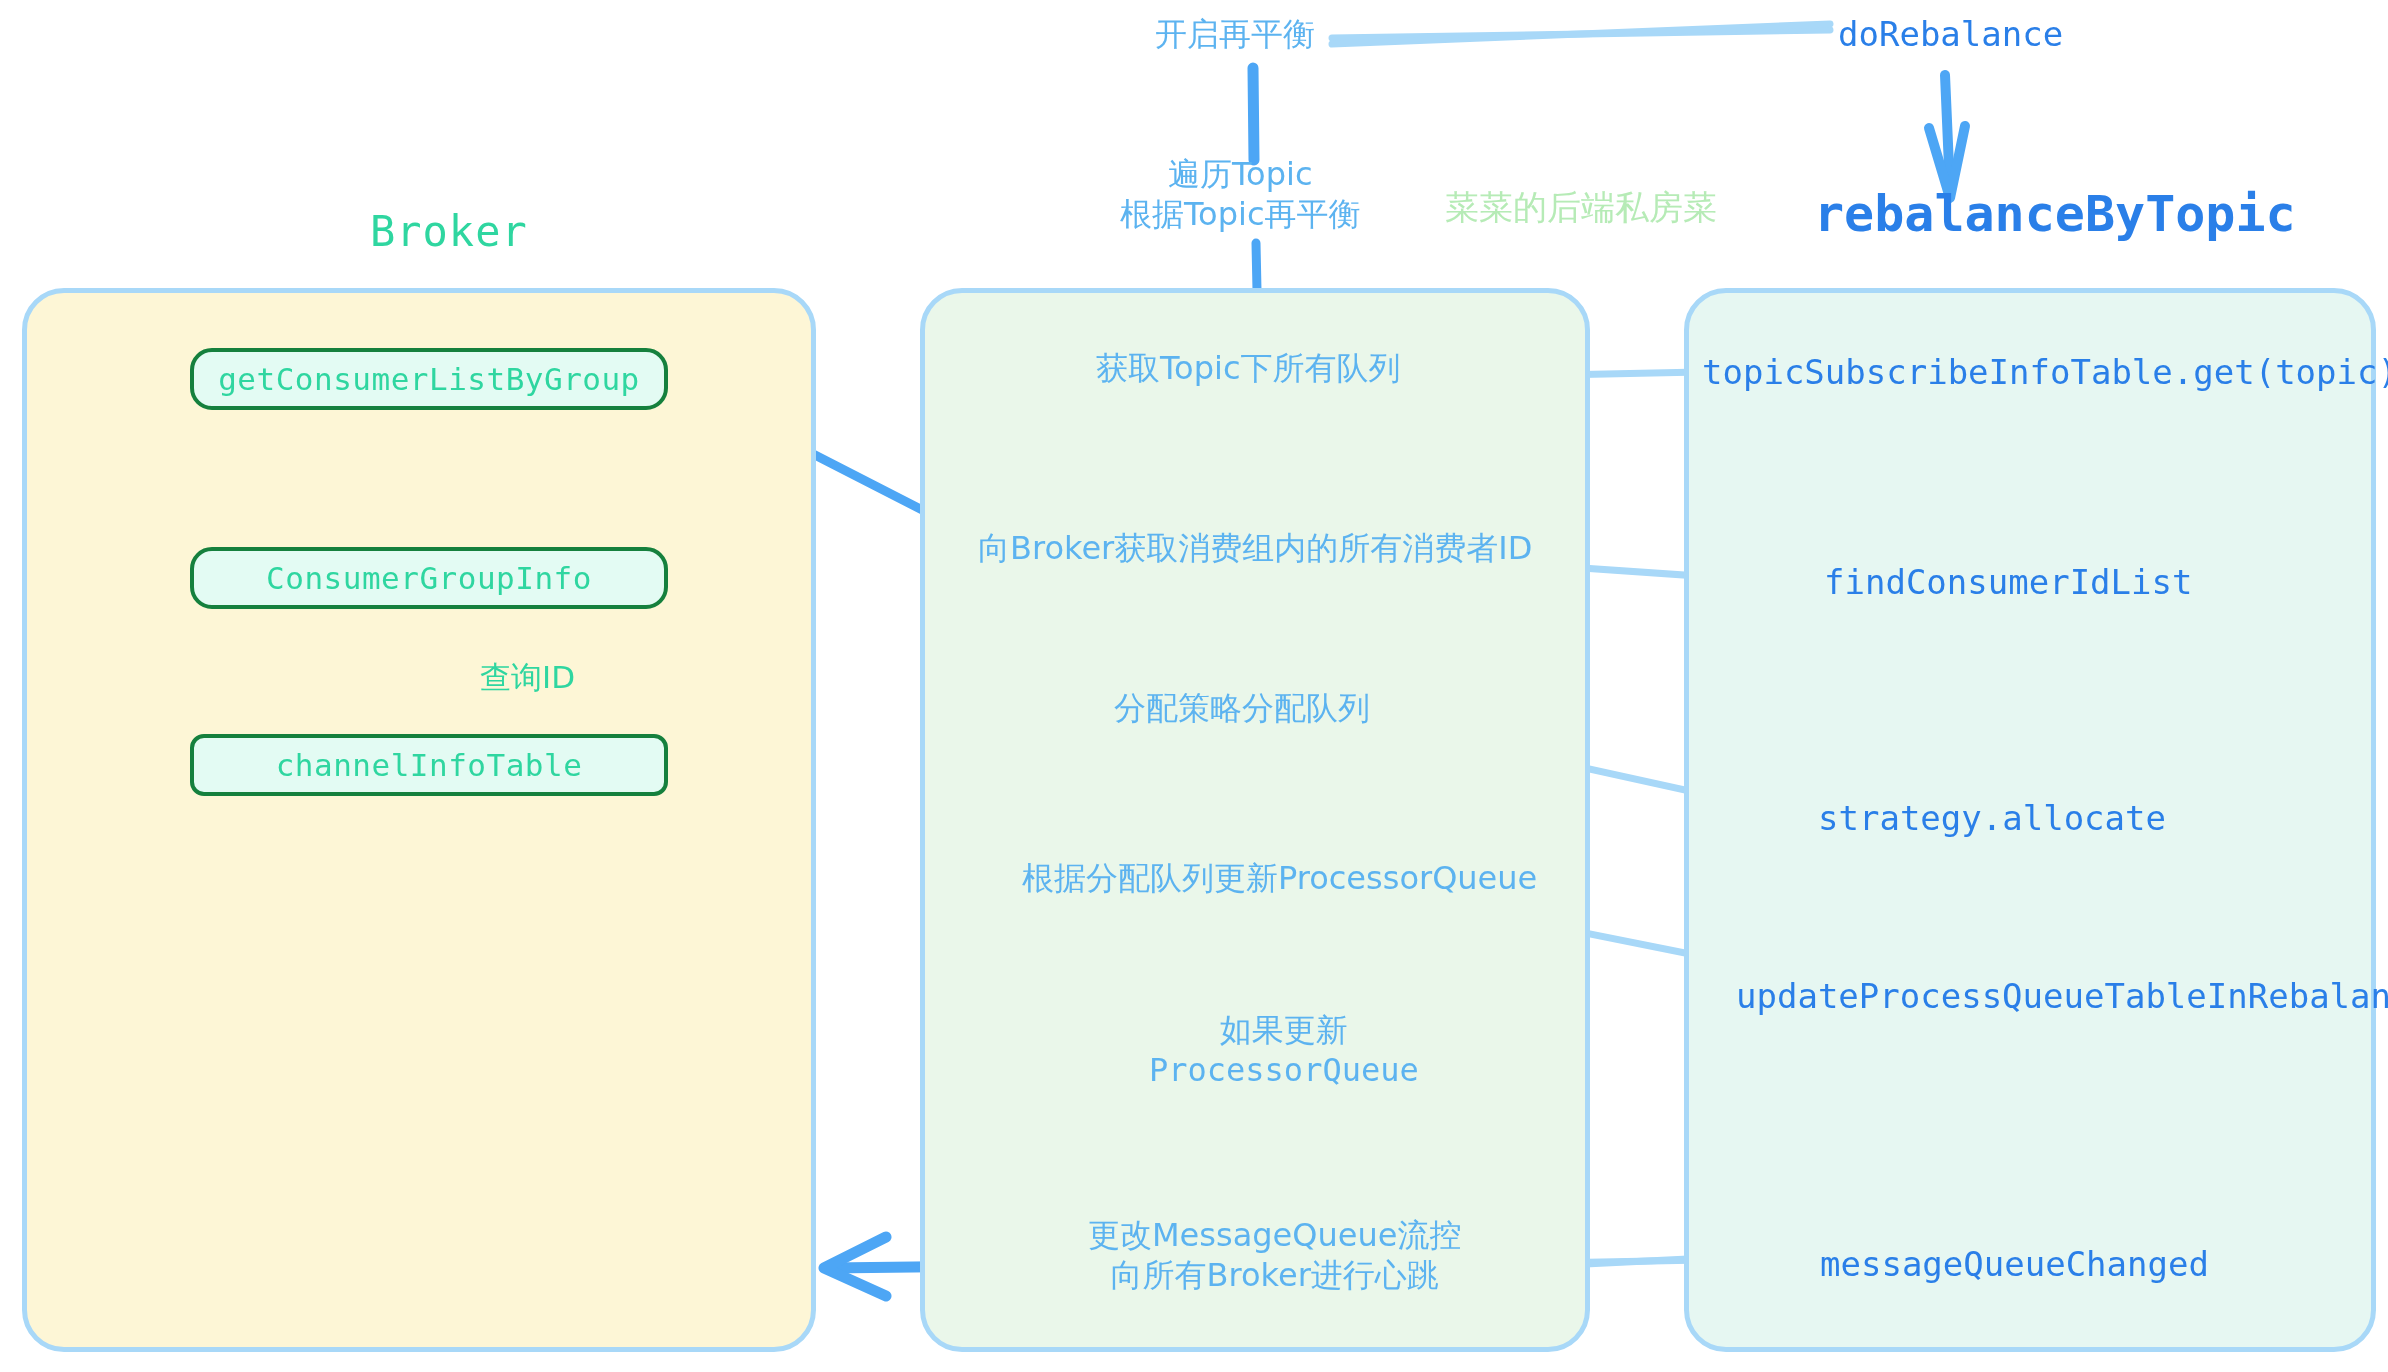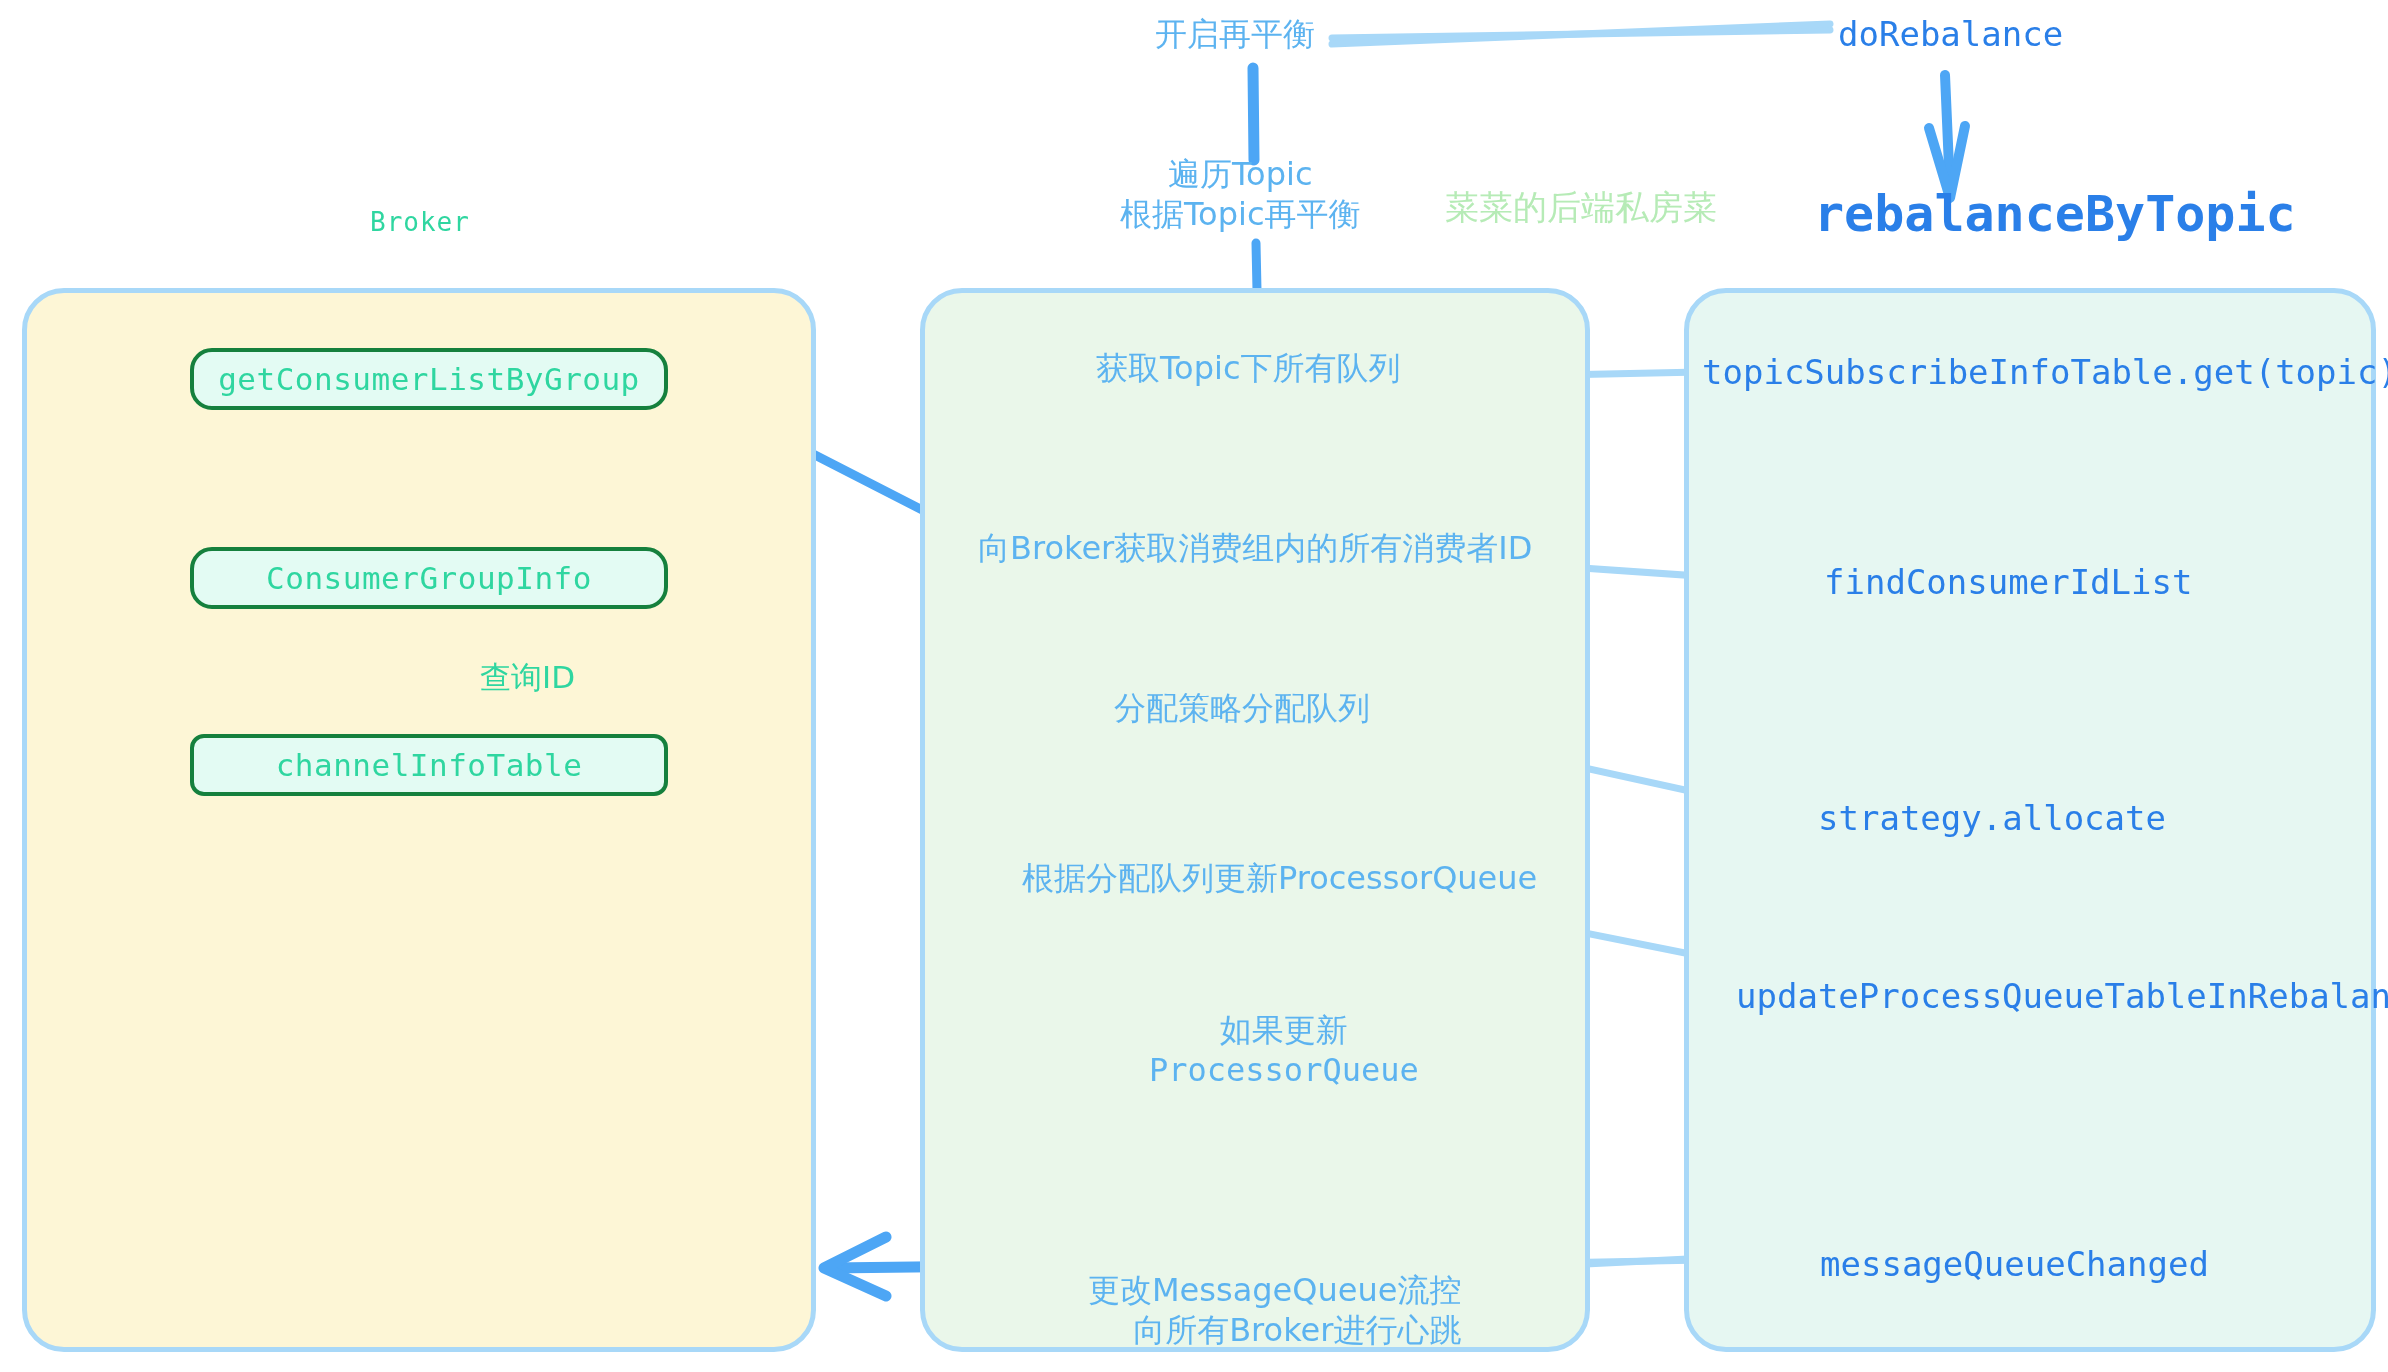--- a/index.html
+++ b/index.html
@@ -11,21 +11,21 @@
   svg.layer{position:absolute;left:0;top:0;width:2388px;height:1372px;overflow:visible;pointer-events:none;}
 
   
   .panel{position:absolute;border:5px solid #a8d8f8;border-radius:42px;box-sizing:border-box;}
   #broker-panel{left:22px;top:288px;width:794px;height:1064px;background:#fdf6d6;}
   #consumer-panel{left:920px;top:288px;width:670px;height:1064px;background:#eaf7ea;}
   #method-panel{left:1684px;top:288px;width:692px;height:1064px;background:#e6f7f2;}
 
   
   .section-title{
-    position:absolute;color:#2fd6a0;font-size:26px;letter-spacing:1px;
+    position:absolute;color:#2fd6a0;font-size:42px;letter-spacing:1px;
     white-space:nowrap;
   }
   #broker-title{left:370px;top:207px;}
 
   .watermark{
     position:absolute;left:1445px;top:185px;color:#b6ebb6;font-size:34px;
     white-space:nowrap;font-family:"DejaVu Sans","Liberation Sans",sans-serif;
   }
 
   
@@ -53,21 +53,21 @@
   }
   .flow-text .mono{font-family:"DejaVu Sans Mono","Liberation Mono",monospace;}
 
   #t-start{left:1155px;top:14px;}
   #t-traverse{left:1120px;top:154px;}
   #t-getqueues{left:1096px;top:348px;}
   #t-getconsumers{left:978px;top:528px;}
   #t-allocate{left:1114px;top:688px;}
   #t-updatepq{left:1022px;top:858px;}
   #t-ifupdate{left:1149px;top:1010px;}
-  #t-changed{left:1088px;top:1270px;text-align:right;}
+  #t-changed{left:1088px;top:1215px;}
 
   
   .method-label{
     position:absolute;color:#2a7fe8;font-size:34px;white-space:nowrap;
     letter-spacing:0px;
     font-family:"DejaVu Sans Mono","Liberation Mono",monospace;
   }
   #m-dorebalance{left:1838px;top:14px;}
   #m-rebalancebytopic{left:1814px;top:185px;font-size:50px;font-weight:bold;}
   #m-topicsubscribe{left:1702px;top:352px;}

